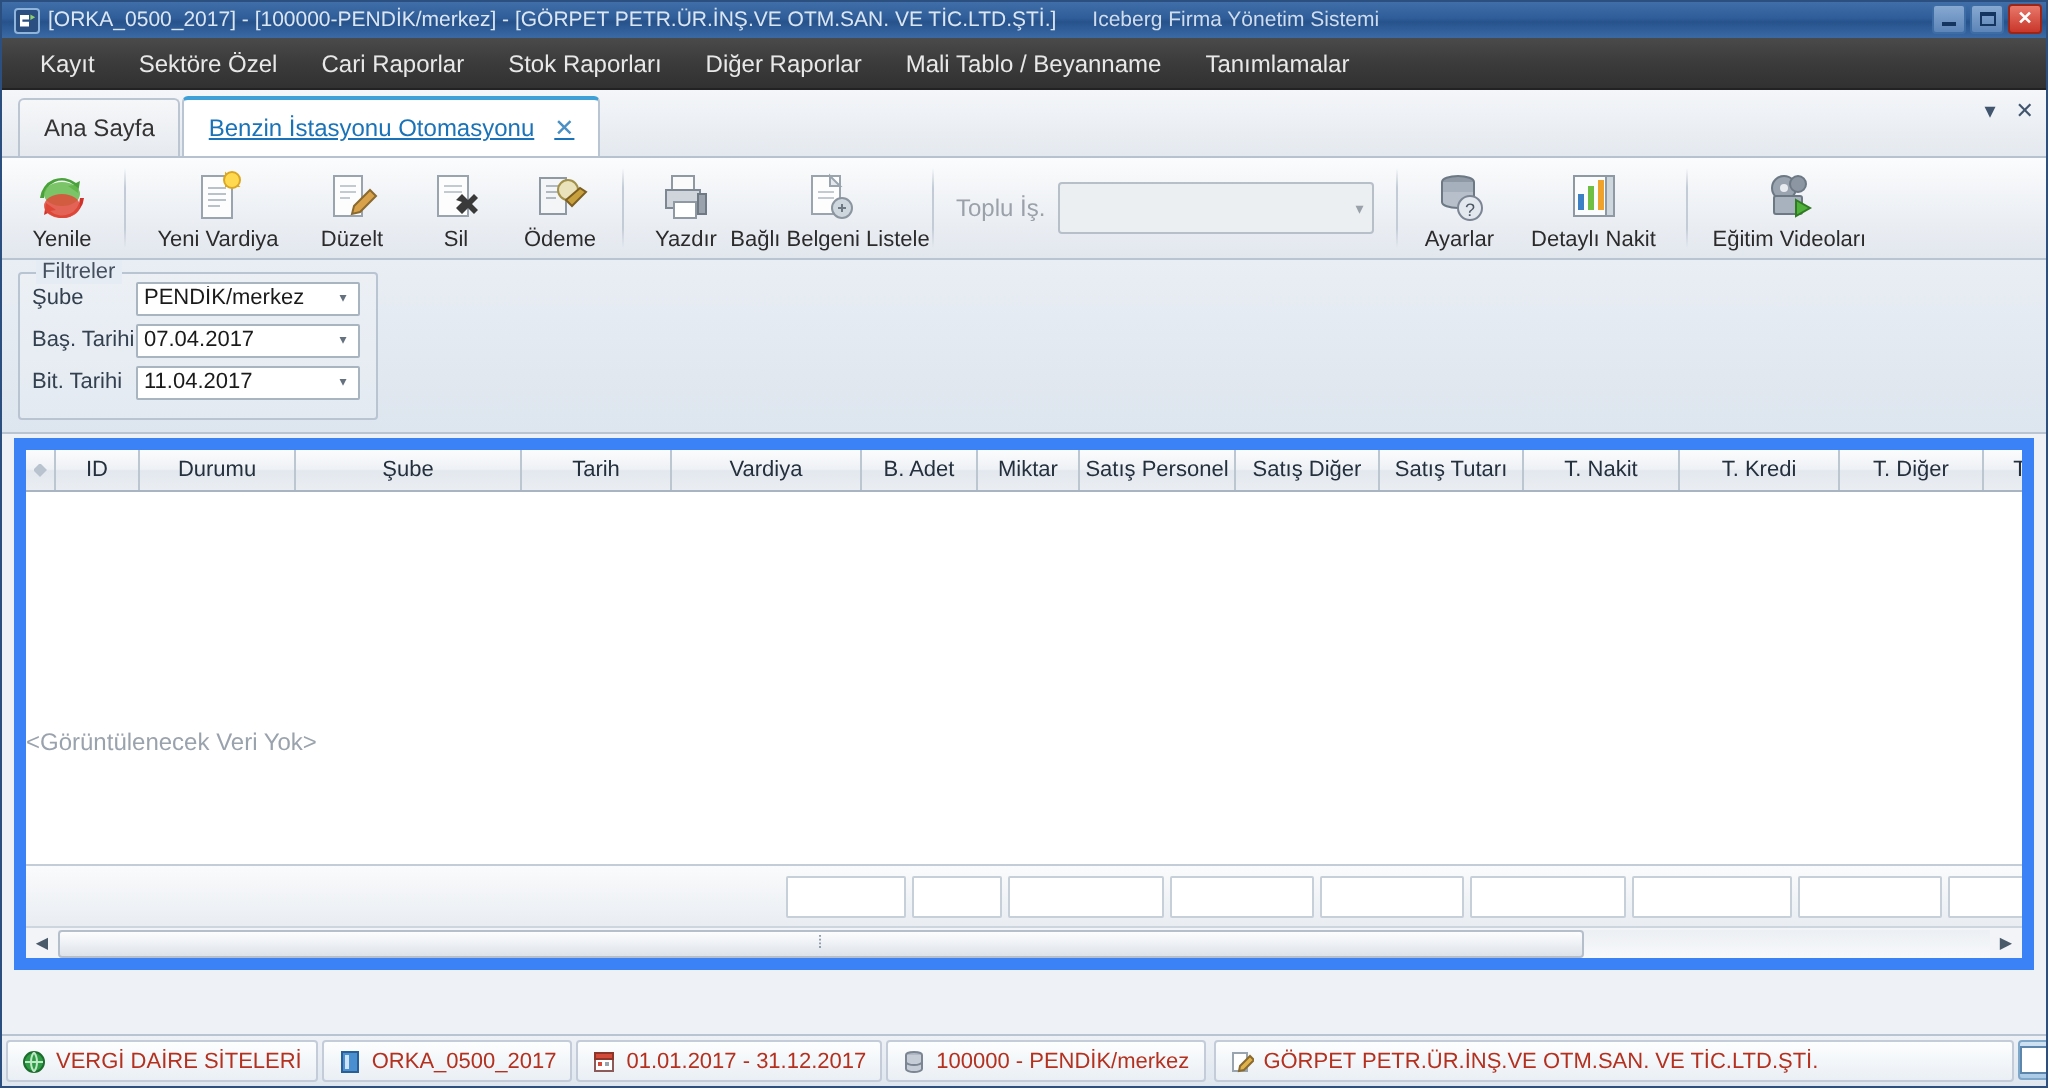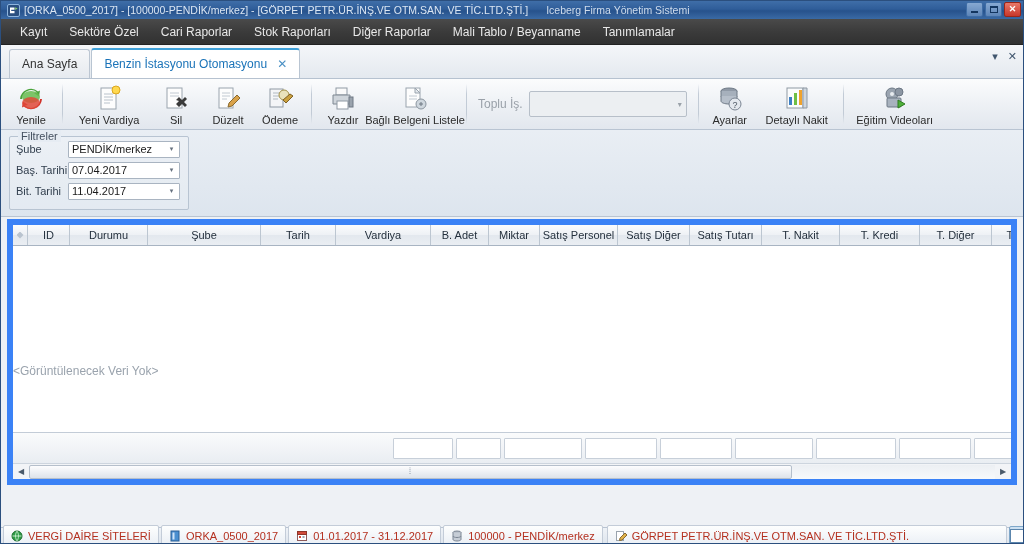--- a/index.html
+++ b/index.html
@@ -107,20 +107,21 @@
     cursor: default;
   }
   .tab.active {
     background: #fff;
     border-color: #b9c5d2;
     color: #1a73b8;
     height: 28px;
     position: relative;
     z-index: 2;
     border-top: 2px solid #3fa0d8;
+    text-decoration: underline;
   }
   .tab .tab-close {
     margin-left: 10px;
     color: #4a90c4;
     font-size: 12px;
     line-height: 1;
   }
   .tabstrip-right {
     position: absolute; right: 6px; top: 6px;
     display: flex; align-items: center; gap: 10px;
@@ -301,24 +302,24 @@
     border: 1px solid #b5bfcb;
     border-radius: 2px;
     display: flex; align-items: center; justify-content: center;
   }
   .hs-thumb .grip { color: #8e9aa8; font-size: 9px; letter-spacing: 1px; }
 
   
   .statusbar {
     position: absolute;
     left: 0; right: 0; bottom: 0;
-    height: 16px;
+    height: 26px;
     background: linear-gradient(to bottom, #eef2f7, #dfe6ee);
     border-top: 1px solid #b9c4d2;
-    display: flex; align-items: center;
+    display: flex; align-items: flex-start;
     padding: 2px 2px;
     gap: 2px;
   }
   .spanel {
     height: 21px;
     display: flex; align-items: center;
     gap: 5px;
     padding: 0 7px;
     border: 1px solid #c3ccd8;
     border-radius: 2px;
@@ -427,40 +428,40 @@
           <path d="M18 2l6 6h-6z" fill="#ffd24d" stroke="#e0a81f"></path>
           <circle cx="21" cy="5" r="4" fill="#ffd94f" stroke="#dba722"></circle>
         </svg>
       </div>
       <div class="lbl">Yeni Vardiya</div>
     </div>
 
     <div class="tbtn">
       <div class="ico">
         <svg width="28" height="28" viewBox="0 0 28 28">
-          <rect x="5" y="3" width="15" height="20" fill="#fdfdfd" stroke="#9aa4ae"></rect>
-          <line x1="8" y1="8" x2="17" y2="8" stroke="#c2cad2"></line>
-          <line x1="8" y1="11" x2="17" y2="11" stroke="#c2cad2"></line>
-          <path d="M14 15l3-3 3 3 3-3 2 2-3 3 3 3-2 2-3-3-3 3-3-3 3-3z" fill="#3a3a3a"></path>
-        </svg>
-      </div>
-      <div class="lbl">Sil</div>
-    </div>
-
-    <div class="tbtn">
-      <div class="ico">
-        <svg width="28" height="28" viewBox="0 0 28 28">
           <rect x="5" y="3" width="14" height="20" fill="#fdfdfd" stroke="#9aa4ae"></rect>
           <line x1="8" y1="8" x2="16" y2="8" stroke="#c2cad2"></line>
           <line x1="8" y1="11" x2="16" y2="11" stroke="#c2cad2"></line>
           <line x1="8" y1="14" x2="13" y2="14" stroke="#c2cad2"></line>
           <path d="M15 18l8-8 3 3-8 8-4 1z" fill="#d9a24a" stroke="#8a6a2f"></path>
         </svg>
       </div>
       <div class="lbl">Düzelt</div>
+    </div>
+
+    <div class="tbtn">
+      <div class="ico">
+        <svg width="28" height="28" viewBox="0 0 28 28">
+          <rect x="5" y="3" width="15" height="20" fill="#fdfdfd" stroke="#9aa4ae"></rect>
+          <line x1="8" y1="8" x2="17" y2="8" stroke="#c2cad2"></line>
+          <line x1="8" y1="11" x2="17" y2="11" stroke="#c2cad2"></line>
+          <path d="M14 15l3-3 3 3 3-3 2 2-3 3 3 3-2 2-3-3-3 3-3-3 3-3z" fill="#3a3a3a"></path>
+        </svg>
+      </div>
+      <div class="lbl">Sil</div>
     </div>
 
     <div class="tbtn">
       <div class="ico">
         <svg width="28" height="28" viewBox="0 0 28 28">
           <rect x="4" y="4" width="13" height="18" fill="#f4f5f7" stroke="#8f99a4"></rect>
           <line x1="7" y1="8" x2="14" y2="8" stroke="#b0b9c2"></line>
           <line x1="7" y1="11" x2="14" y2="11" stroke="#b0b9c2"></line>
           <line x1="7" y1="14" x2="12" y2="14" stroke="#b0b9c2"></line>
           <circle cx="18" cy="10" r="5" fill="#e9e2bb" stroke="#a39149"></circle>

